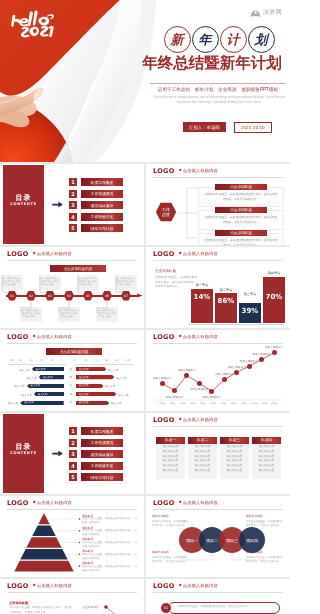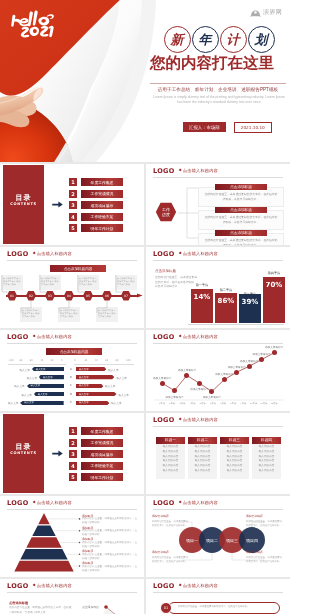--- a/index.html
+++ b/index.html
@@ -238,21 +238,21 @@
       <span class="wmtxt">演界网</span>
     </div>
 
     <div class="cv-circles">
       <div class="cc r">新</div>
       <div class="cc n">年</div>
       <div class="cc r">计</div>
       <div class="cc n">划</div>
     </div>
 
-    <div class="cv-title">您的内容打在这里</div>
+    <div class="cv-title">年终总结暨新年计划</div>
     <div class="cv-rule"></div>
     <div class="cv-sub">适用于工作总结、新年计划、企业培训、述职报告PPT模板</div>
     <div class="cv-lorem">Lorem Ipsum is simply dummy text of the printing and typesetting industry. Lorem Ipsum has been the industry's standard dummy text ever since</div>
     <div class="cv-btns">
       <div class="cv-b1">汇报人：市场部</div>
       <div class="cv-b2">2021.10.10</div>
     </div>
   </div>
 
   <div class="gh"></div>
@@ -402,26 +402,26 @@
         </div>
         <div class="bc-plot">
           <div class="bc-bar" style="left:0px;height:34.32px;background:#9e2a2b">
             <div class="bc-val" style="top:4px">14%</div>
           </div>
           <div class="bc-cat" style="left:0px;bottom:35.82px">第一季度</div>
           <div class="bc-bar" style="left:24px;height:29.700000000000003px;background:#9e2a2b">
             <div class="bc-val" style="top:4px">86%</div>
           </div>
           <div class="bc-cat" style="left:24px;bottom:31.200000000000003px">第二季度</div>
-          <div class="bc-bar" style="left:48px;height:29px;background:#1e3050">
+          <div class="bc-bar" style="left:48px;height:20px;background:#1e3050">
             <div class="bc-val" style="top:4px">39%</div>
           </div>
           <div class="bc-cat" style="left:48px;bottom:27.240000000000002px">第三季度</div>
           <div class="bc-bar" style="left:72px;height:46.2px;background:#9e2a2b">
-            <div class="bc-val" style="top:4px">70%</div>
+            <div class="bc-val" style="top:16px">70%</div>
           </div>
           <div class="bc-cat" style="left:72px;bottom:47.7px">第四季度</div>
         </div>
         <div class="bc-base"></div>
       </div>
   </div>
   <div class="gh"></div>
 
   <div class="row">
     <div class="slide half" id="s-tornado">

